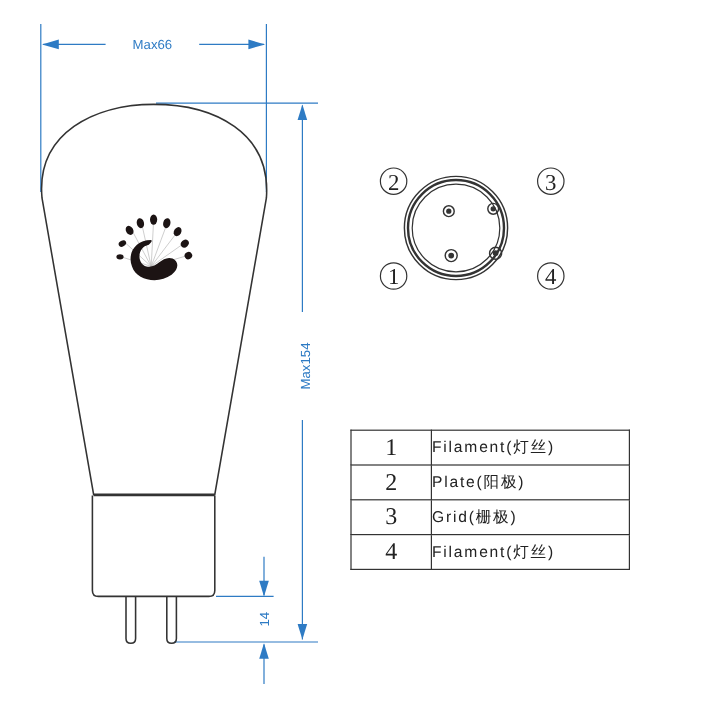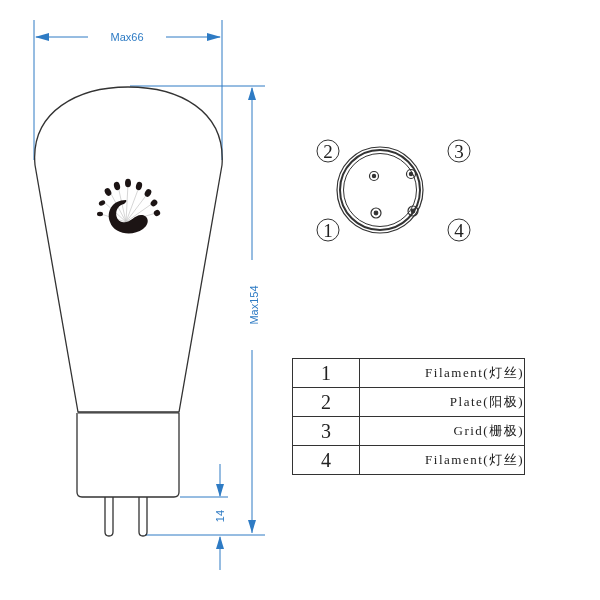--- a/index.html
+++ b/index.html
@@ -3,21 +3,21 @@
 <meta charset="utf-8">
 <style>
   html, body { margin: 0; padding: 0; background: #ffffff; }
   body { width: 600px; height: 600px; position: relative; overflow: hidden; font-family: "Liberation Sans", sans-serif; }
   svg { position: absolute; left: 0; top: 0; }
   .dim { fill: #2e7bc4; font-family: "Liberation Sans", sans-serif; font-size: 11px; }
   .pinnum { font-family: "Liberation Serif", serif; font-size: 19px; fill: #222; }
   .tbl { position: absolute; left: 292px; top: 358px; border-collapse: collapse; }
   .tbl td { border: 1.3px solid #333; height: 28px; padding: 0; color: #222; }
   .tbl td.num { width: 66px; text-align: center; font-family: "Liberation Serif", serif; font-size: 20px; }
-  .tbl td.fn { width: 164px; text-align: right; font-family: Liberation Serif, serif; font-size: 13px; letter-spacing: 1.5px; }
+  .tbl td.fn { width: 164px; text-align: left; font-family: Liberation Sans, sans-serif; font-size: 13px; letter-spacing: 1.5px; }
 </style>
 </head>
 <body>
 
 <svg width="600" height="600" viewBox="0 0 600 600">
 
   <g stroke="#2e7bc4" stroke-width="1" fill="#2e7bc4">
     <line x1="34" y1="20" x2="34" y2="160"></line>
     <line x1="222" y1="20" x2="222" y2="160"></line>
     <line x1="36" y1="37" x2="88" y2="37"></line>

